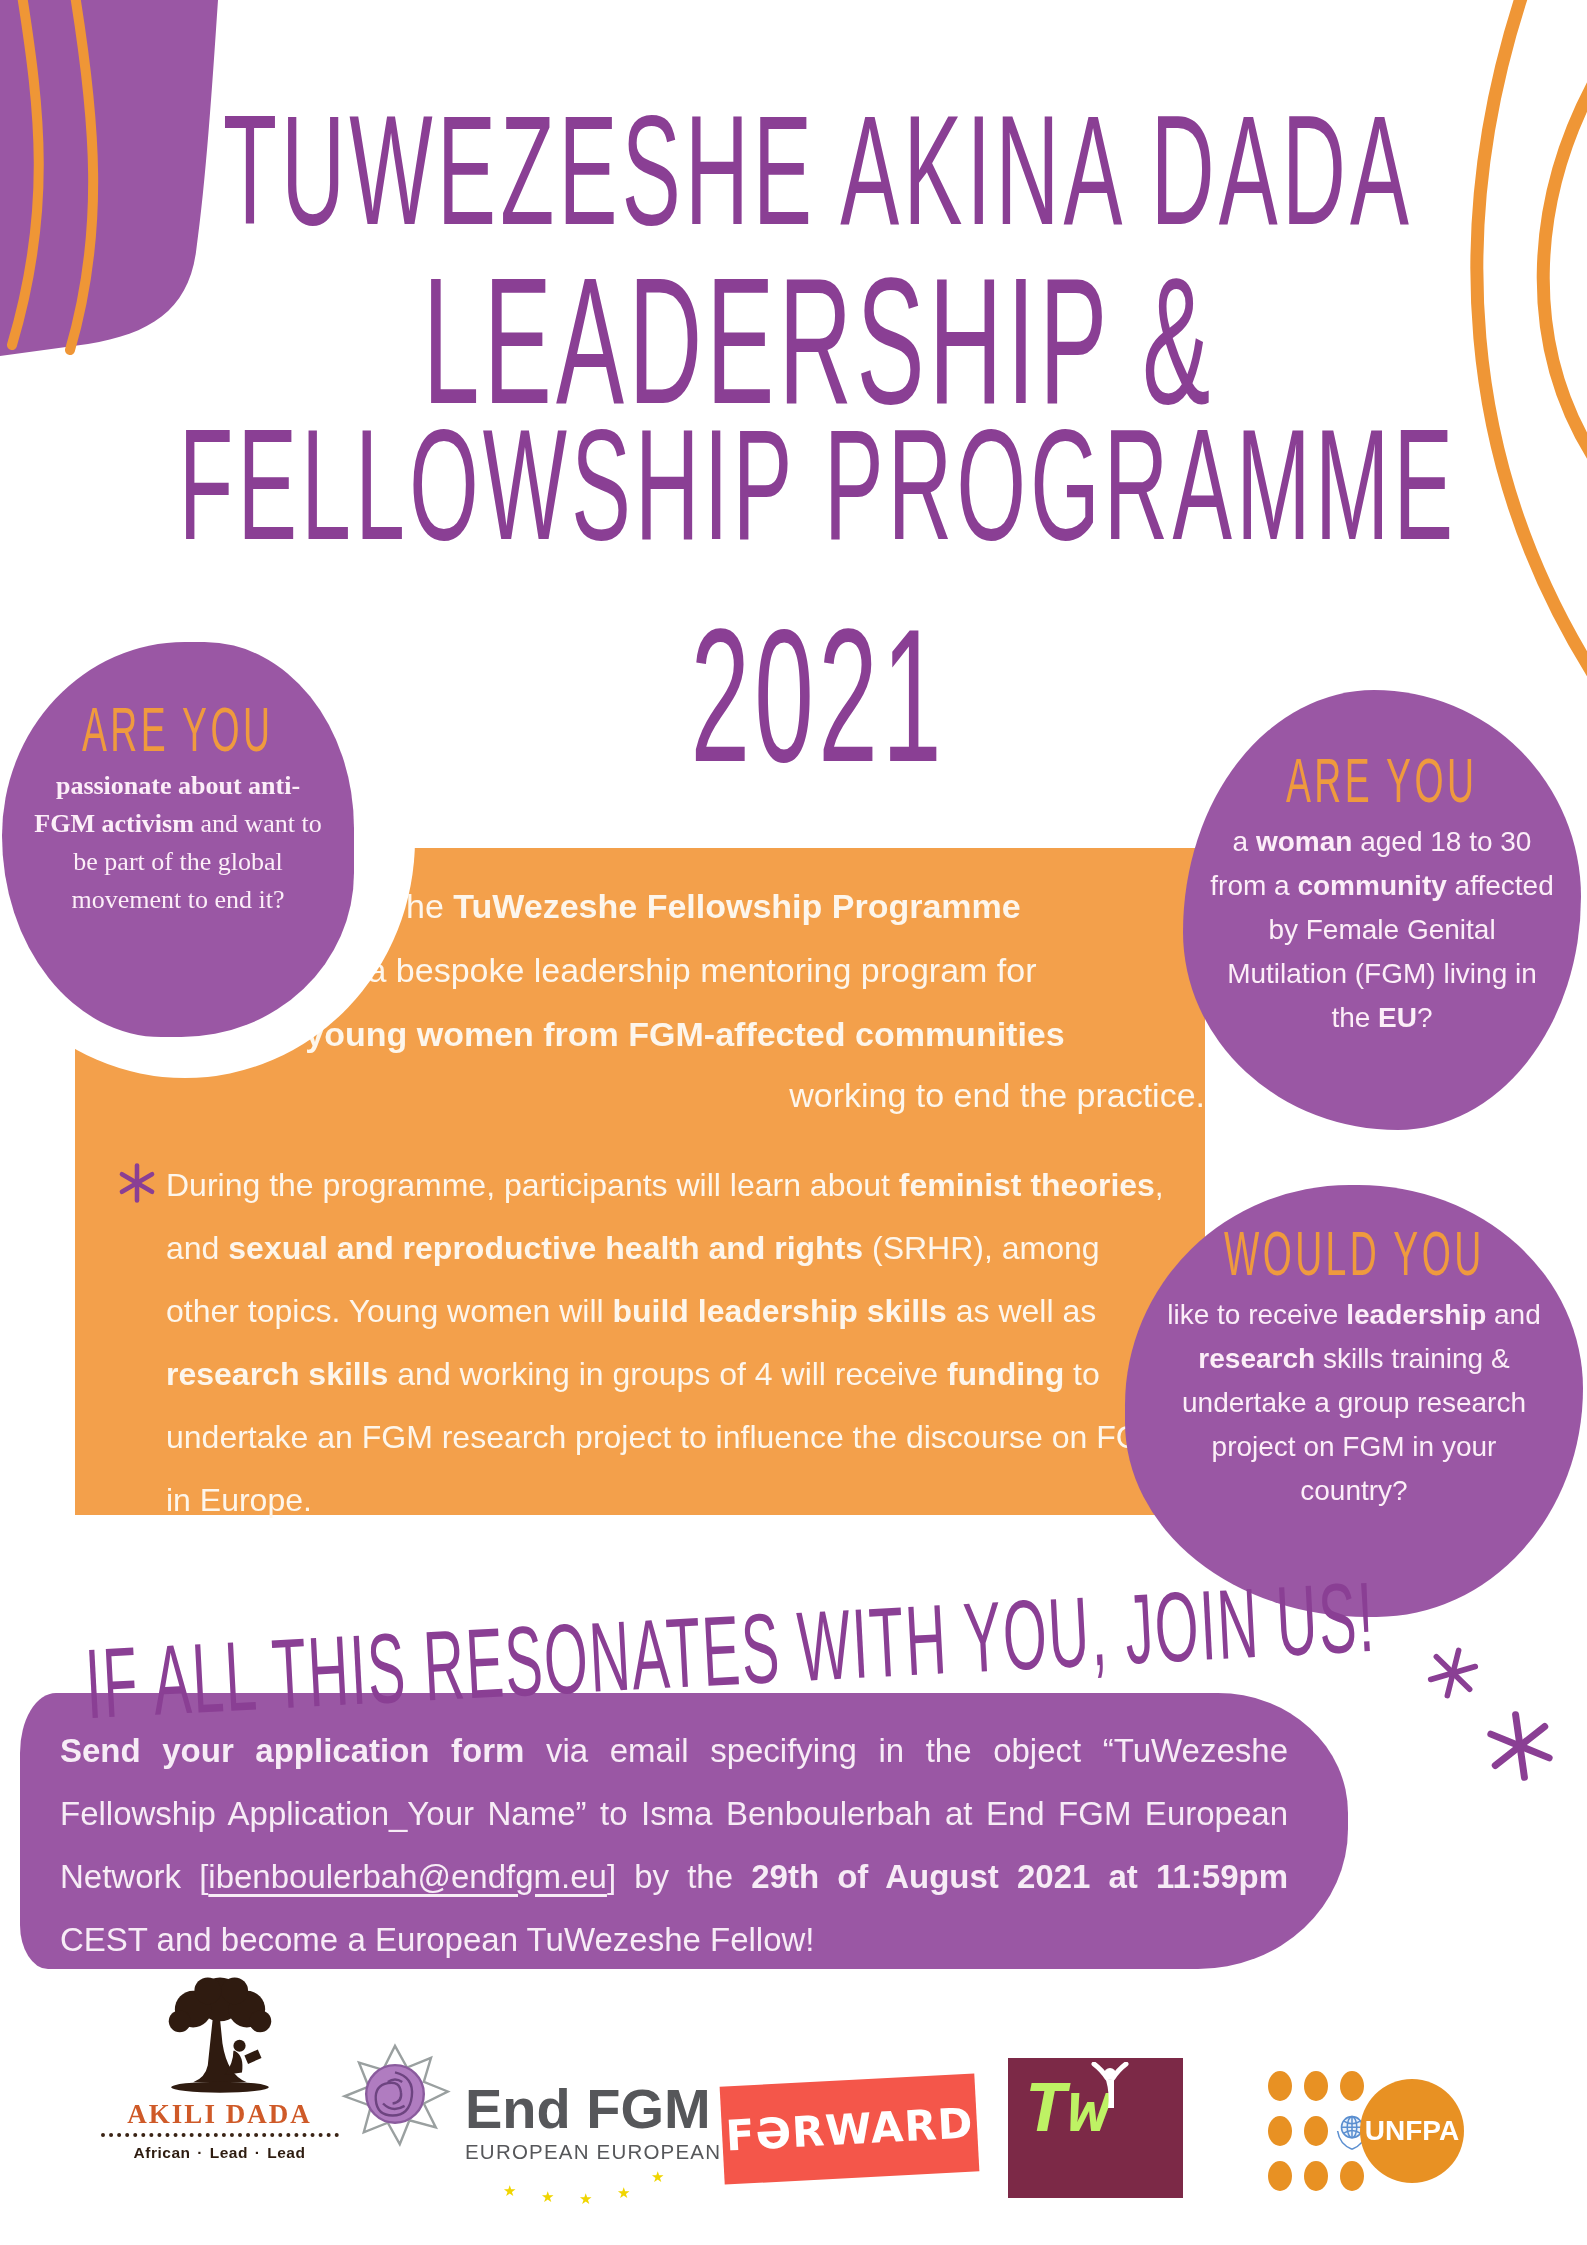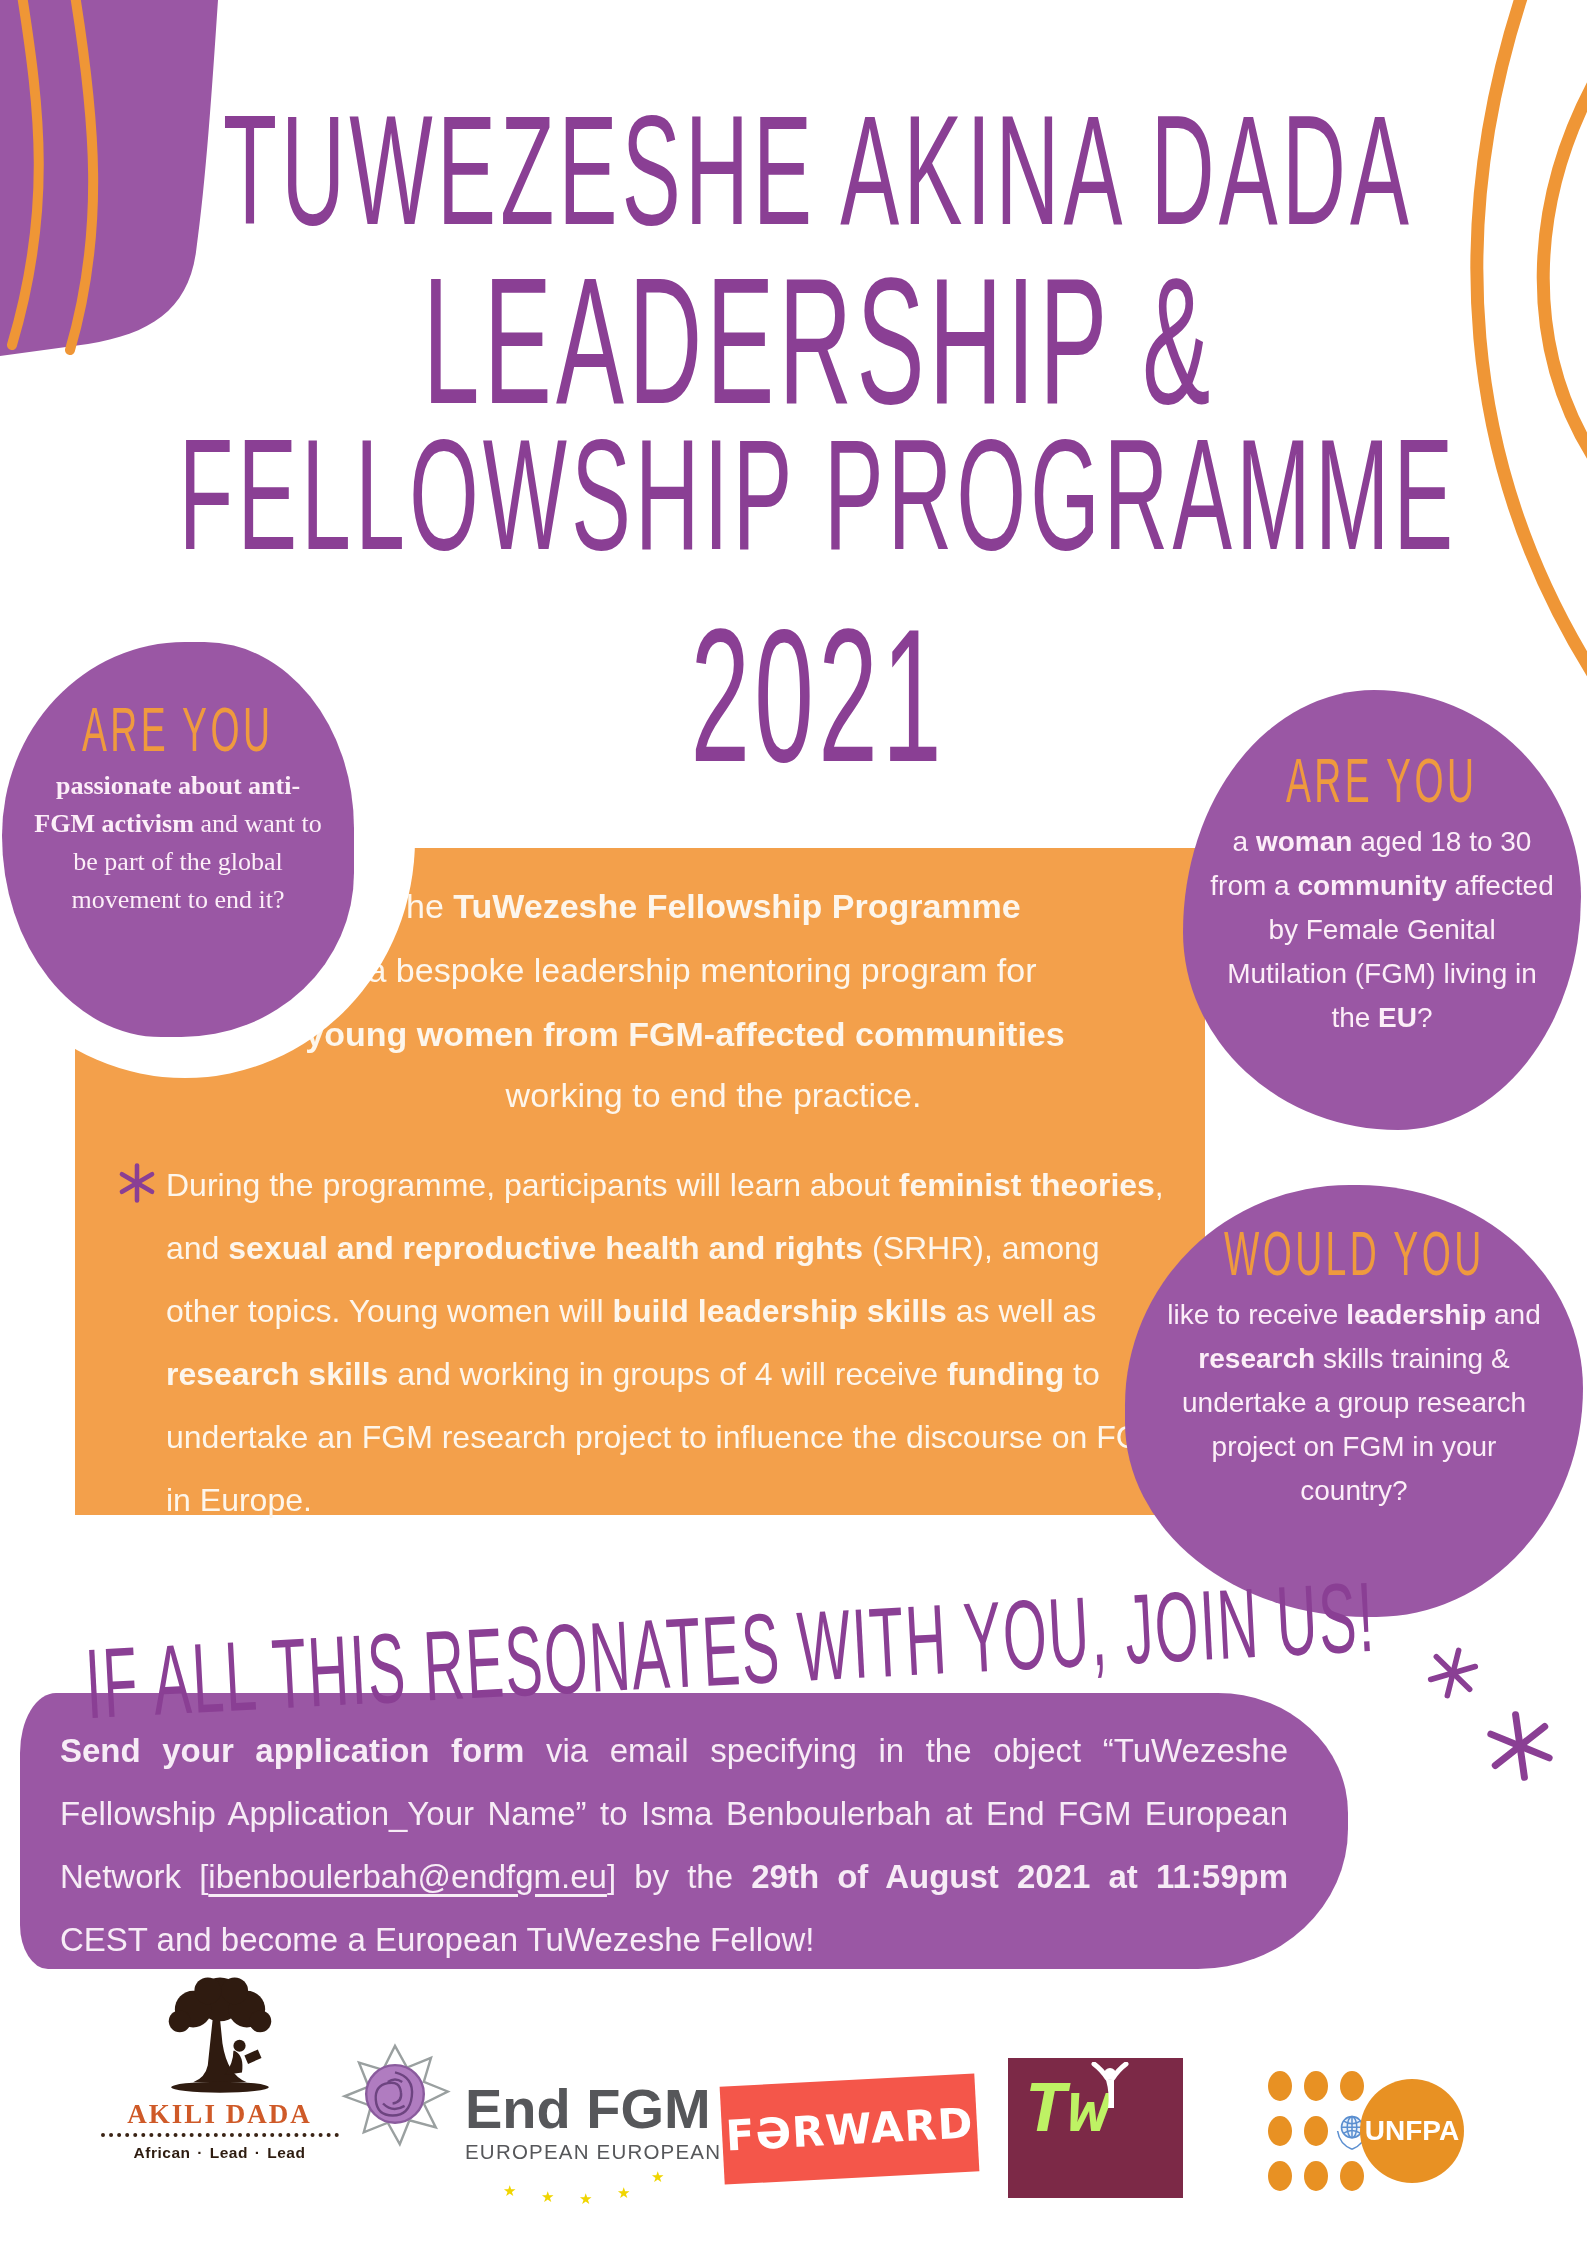--- a/index.html
+++ b/index.html
@@ -10,29 +10,29 @@
 
   
   .decor{position:absolute;inset:0;width:100%;height:100%;z-index:0;}
 
   
   .title-line{position:absolute;left:90px;right:40px;display:flex;justify-content:center;align-items:center;
               color:#8a3f94;z-index:4;}
   .title-line>span{display:inline-block;transform:scale(.85,1.5);letter-spacing:5px;font-weight:400;white-space:nowrap;}
   .tl1{top:85px;height:170px;font-size:104px;}
   .tl2{top:255px;height:170px;font-size:120px;}
-  .tl3{top:410px;height:170px;font-size:105px;align-items:center;}
+  .tl3{top:400px;height:170px;font-size:105px;align-items:center;}
   .tl4{top:610px;height:170px;font-size:126px;}
 
   
   .info-box{left:75px;top:848px;width:1130px;height:667px;background:#f3a04b;z-index:1;color:#fdf6ec;}
   .p1{margin:26px 60px 0 150px;text-align:center;font-size:34px;line-height:64px;}
   .p1-l1{white-space:nowrap;}
   .p1-ast{display:inline-block;vertical-align:-8px;margin-right:4px;}
-  .p1-last{margin:0 0 0 147px;text-align:center;font-size:34px;line-height:58px;}
+  .p1-last{margin:0 0 0 147px;text-align:right;font-size:34px;line-height:58px;}
   .p2{position:relative;margin:30px 25px 0 41px;padding-left:50px;text-align:left;
       font-size:32px;line-height:63px;}
   .p2-ast{position:absolute;left:0;top:8px;}
   .b{font-weight:bold;}
   .u{text-decoration:underline;text-underline-offset:6px;color:inherit;margin-top:48px;}
 
   
   .notch{left:-45px;top:600px;width:460px;height:478px;background:#ffffff;border-radius:50%;z-index:2;}
   .bubble{z-index:3;background:#9a57a4;color:#fceef8;text-align:center;box-sizing:border-box;}
   .bubble-heading{display:flex;justify-content:center;align-items:center;height:64px;color:#ef9a3e;}

